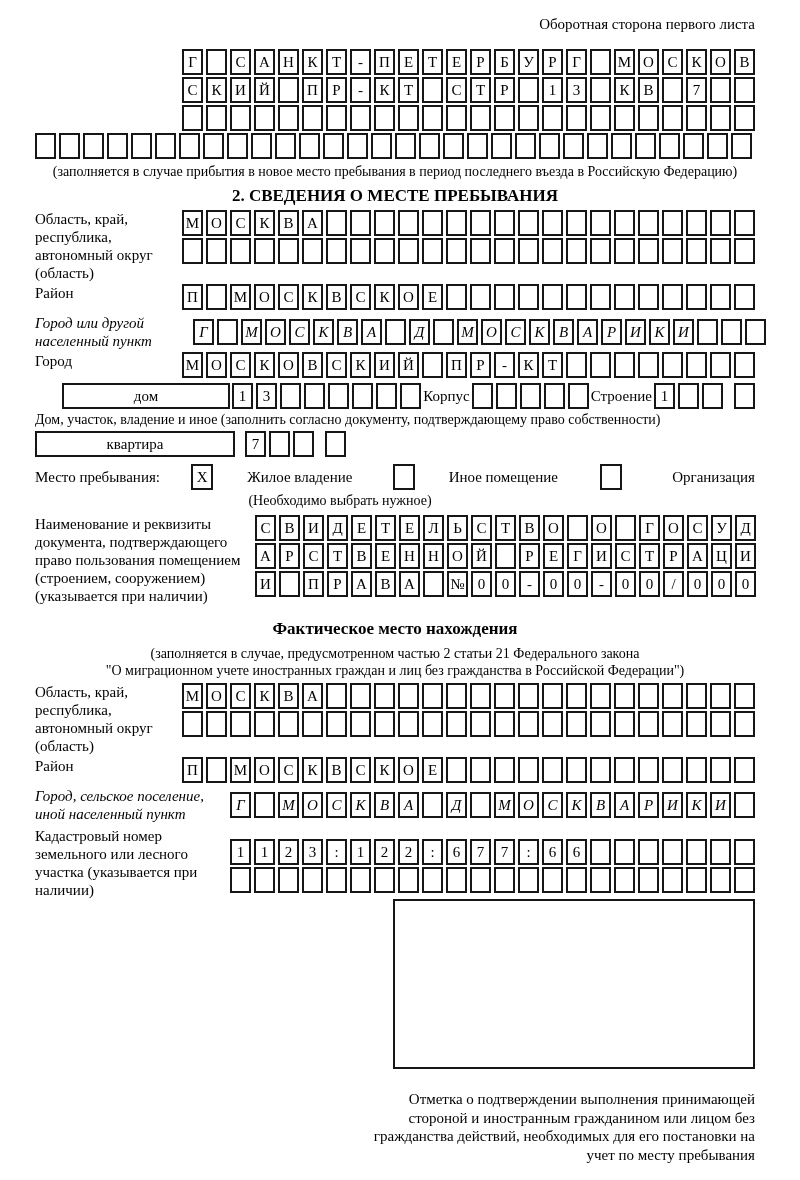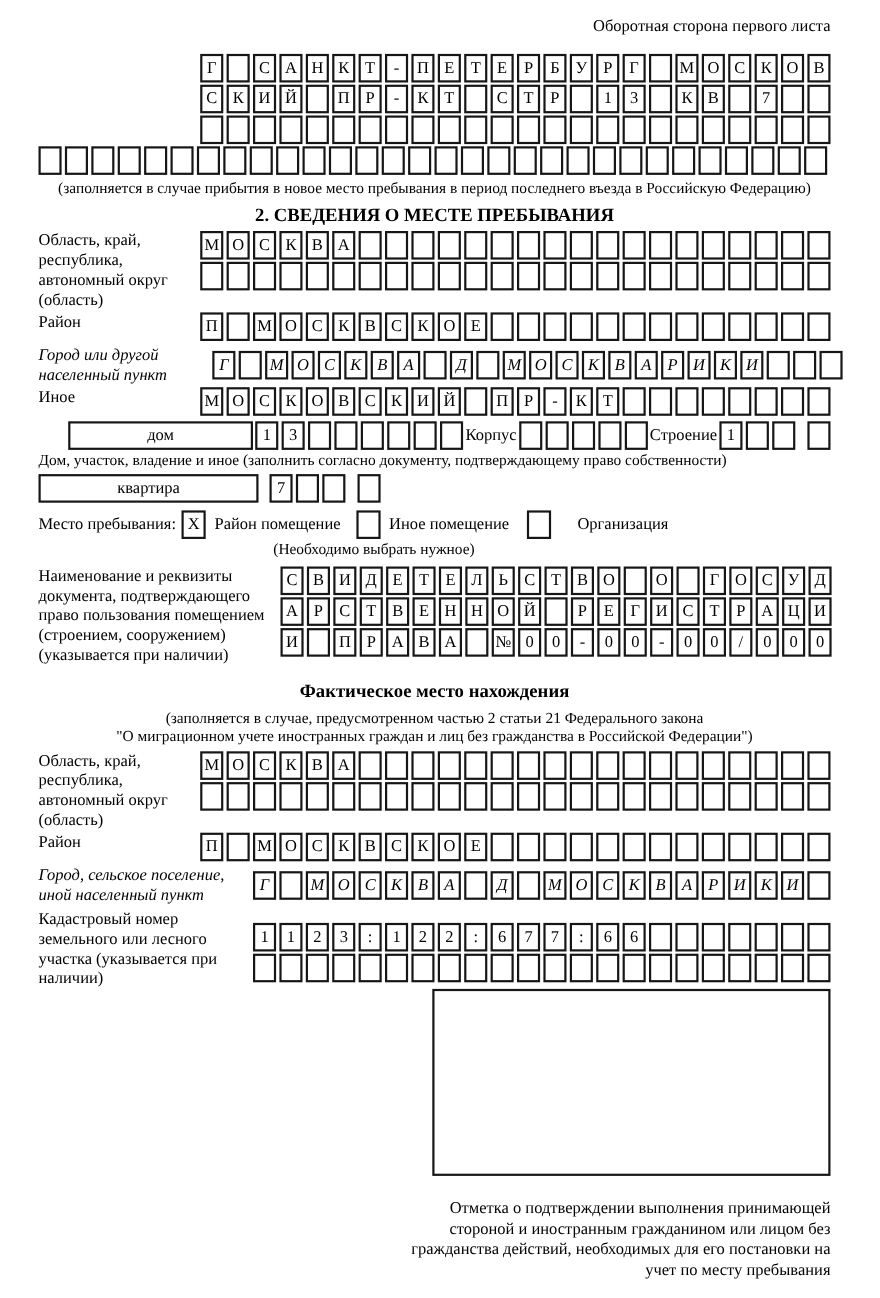--- a/index.html
+++ b/index.html
@@ -17,21 +17,21 @@
   .cell{width:21px;height:26px;box-sizing:border-box;border:2px solid #161616;
         display:flex;align-items:center;justify-content:center;font-size:15px;background:#fff;}
   .gap-last .cell:last-child{margin-left:8px;}
   .note{font-size:14px;text-align:center;line-height:17px;}
   .sec-title{font-weight:bold;font-size:17px;text-align:center;}
   .widebox{border:2px solid #161616;height:26px;box-sizing:border-box;
            display:flex;align-items:center;justify-content:center;font-size:15px;flex:0 0 auto;}
   .houseline{display:flex;justify-content:space-between;align-items:center;margin-top:5px;padding-left:27px;}
   .inline-lbl{font-size:15px;flex:0 0 auto;}
   .aptline{display:flex;align-items:center;margin-top:3px;}
-  .stayline{display:flex;align-items:center;margin-top:7px;font-size:15px;}
+  .stayline{display:flex;align-items:center;margin-top:7px;font-size:15px;justify-content:space-between;}
   .checkbox{width:22px;height:26px;box-sizing:border-box;border:2px solid #161616;
             display:inline-flex;align-items:center;justify-content:center;font-size:15px;}
   .staynote{font-size:14px;width:260px;margin-left:175px;text-align:center;margin-top:3px;}
   .stampbox{width:362px;height:170px;border:2px solid #161616;box-sizing:border-box;margin-left:auto;}
   .caption{width:388px;margin-left:auto;text-align:right;font-size:15px;line-height:18.5px;margin-top:21px;}
   .mt2{margin-top:2px;} .mt4{margin-top:4px;} .mt6{margin-top:6px;}
   .cadrows{margin-top:12px;}
 </style>
 </head>
 <body>
@@ -270,21 +270,21 @@
         <span class="cell">И</span>
         <span class="cell">К</span>
         <span class="cell">И</span>
         <span class="cell"></span>
         <span class="cell"></span>
         <span class="cell"></span>
       </div>
   </div>
 
   <div class="line mt2">
-    <div class="lbl">Иное</div>
+    <div class="lbl">Город</div>
     <div class="cells right">
         <span class="cell">М</span>
         <span class="cell">О</span>
         <span class="cell">С</span>
         <span class="cell">К</span>
         <span class="cell">О</span>
         <span class="cell">В</span>
         <span class="cell">С</span>
         <span class="cell">К</span>
         <span class="cell">И</span>
@@ -346,21 +346,21 @@
         <span class="cell">7</span>
         <span class="cell"></span>
         <span class="cell"></span>
         <span class="cell"></span>
       </div>
   </div>
 
   <div class="stayline">
     <span>Место пребывания:</span>
     <span class="checkbox" style="margin-left:5px;">X</span>
-    <span style="margin-left:8px;">Район помещение</span>
+    <span style="margin-left:8px;">Жилое владение</span>
     <span class="checkbox" style="margin-left:14px;"></span>
     <span style="margin-left:8px;">Иное помещение</span>
     <span class="checkbox" style="margin-left:16px;"></span>
     <span style="margin-left:24px;">Организация</span>
   </div>
   <div class="staynote">(Необходимо выбрать нужное)</div>
 
   <div class="line mt6">
     <div class="lbl w220">Наименование и реквизиты документа, подтверждающего право пользования помещением (строением, сооружением) (указывается при наличии)</div>
     <div class="rows">

